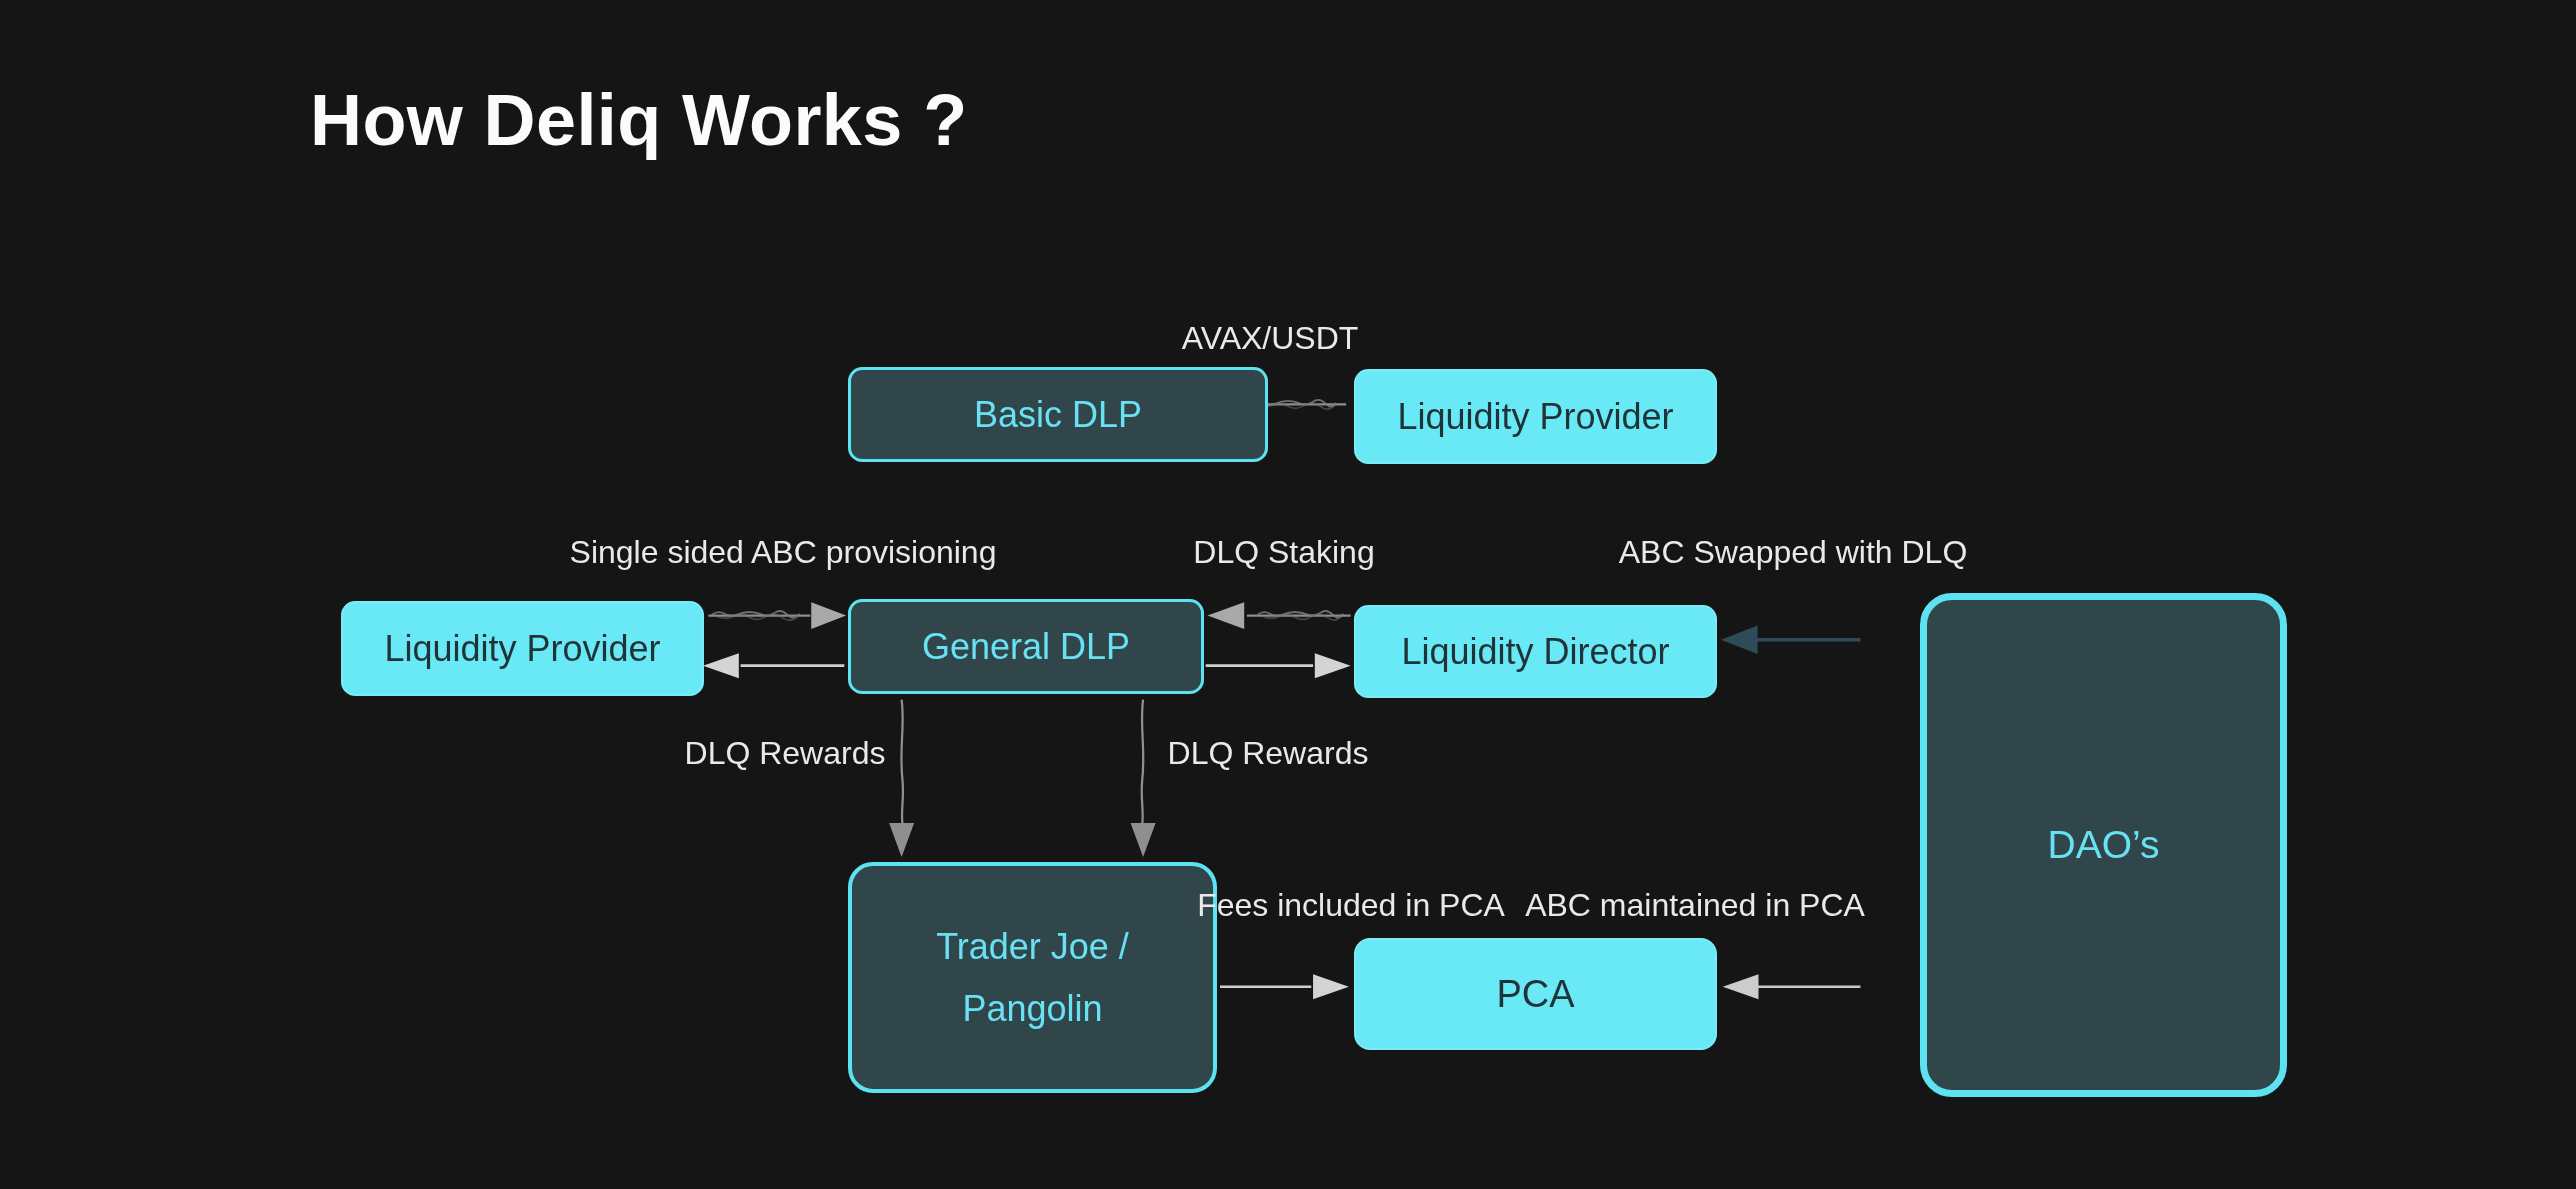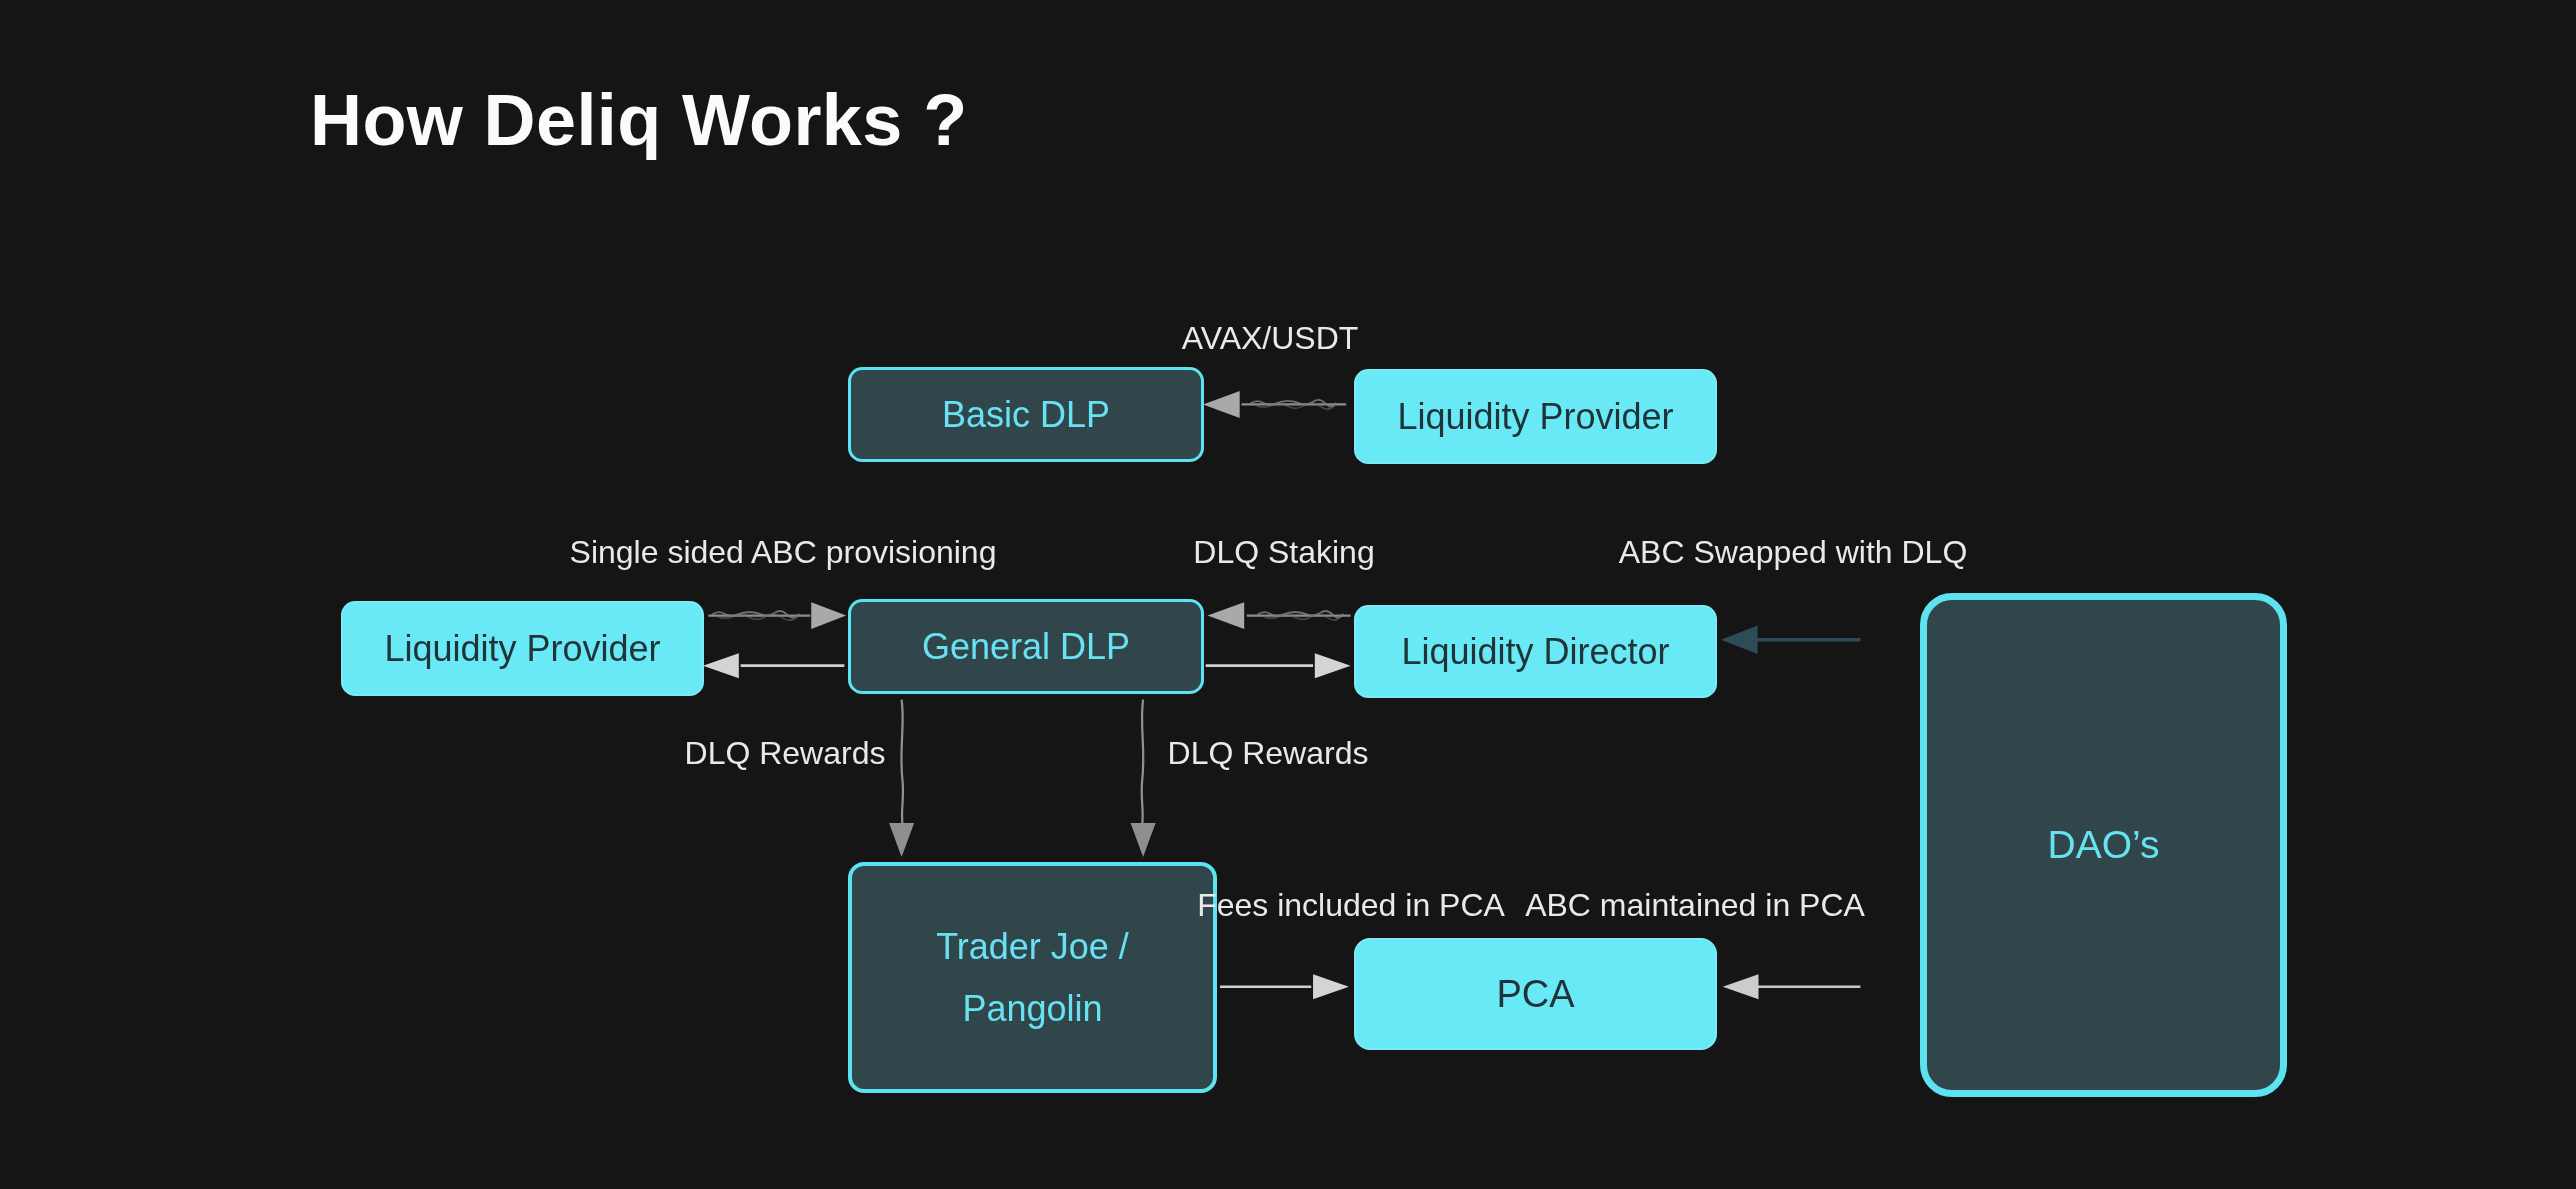--- a/index.html
+++ b/index.html
@@ -50,29 +50,29 @@
     color: #1f3338;
     font-size: 36px;
   }
   .node.dark {
     background: #30464a;
     border: 3.6px solid #5ce2f0;
     border-radius: 14.3px;
     color: #68e1f2;
     font-size: 36px;
   }
-  .node.basic-dlp     { left: 848px;  top: 367px;  width: 356px; height: 95px; }
+  .node.basic-dlp     { left: 848px;  top: 367px;  width: 420px; height: 95px; }
   .node.lp-top        { left: 1354px; top: 369px;  width: 363px; height: 95px; }
   .node.lp-left       { left: 341px;  top: 601px;  width: 363px; height: 95px; }
   .node.general-dlp   { left: 848px;  top: 599px;  width: 356px; height: 95px; }
   .node.liq-director  { left: 1354px; top: 605px;  width: 363px; height: 93px; }
   .node.daos          { left: 1920px; top: 593px;  width: 367px; height: 504px;
                         border-width: 7.2px; border-radius: 32px; font-size: 39px; }
   .node.trader-joe    { left: 848px;  top: 862px;  width: 369px; height: 231px;
-                        border-width: 4.5px; border-radius: 16px; line-height: 1.7; }
+                        border-width: 4.5px; border-radius: 25px; line-height: 1.7; }
   .node.pca           { left: 1354px; top: 938px; width: 363px; height: 112px;
                         border-radius: 16px; font-size: 38px; }
   .edge-label {
     position: absolute;
     transform: translateX(-50%);
     color: #e9e9e9;
     font-size: 32px;
     white-space: nowrap;
   }
   .lbl-avax       { left: 1270px; top: 320px; }

